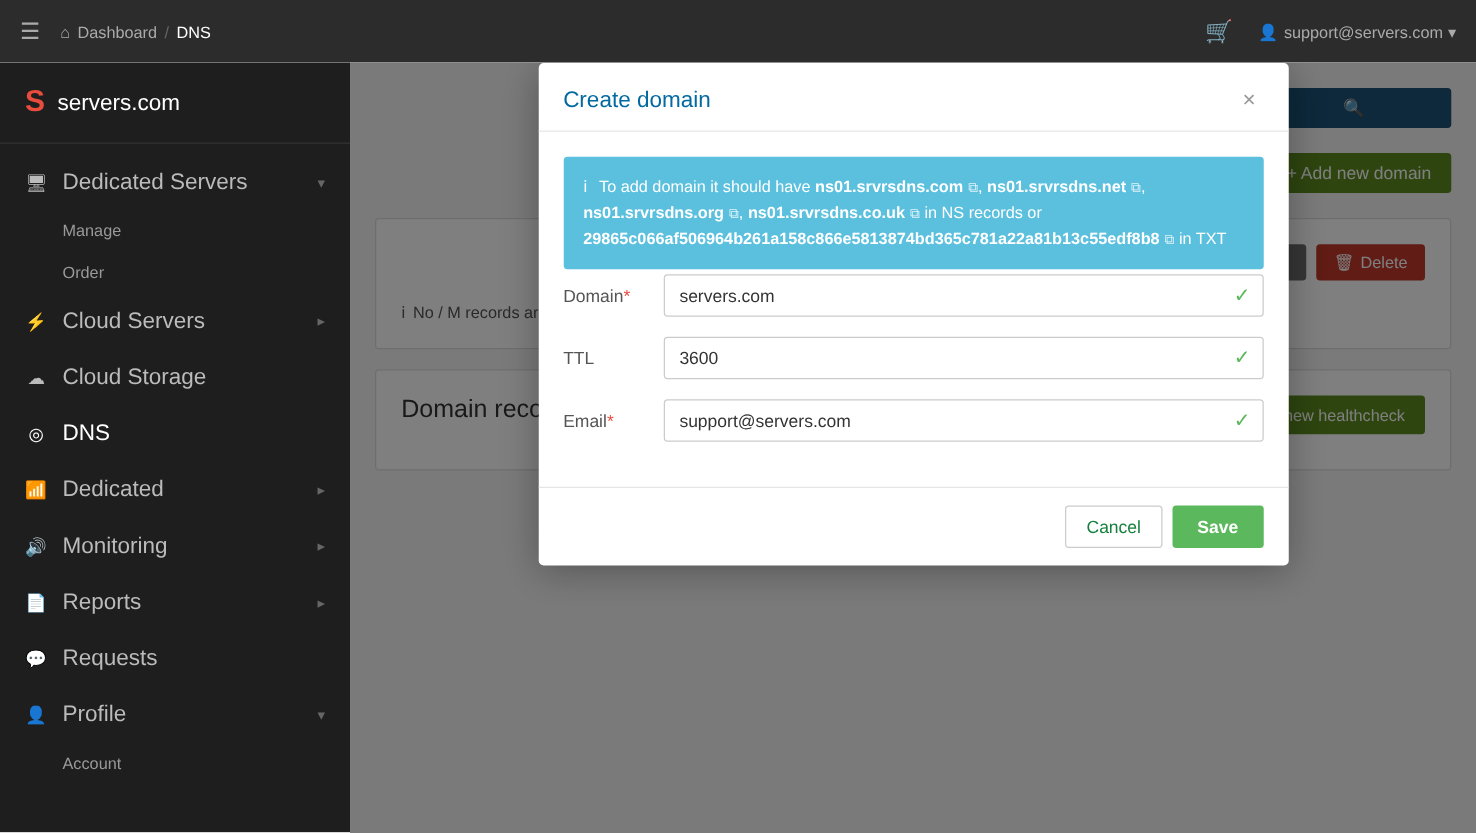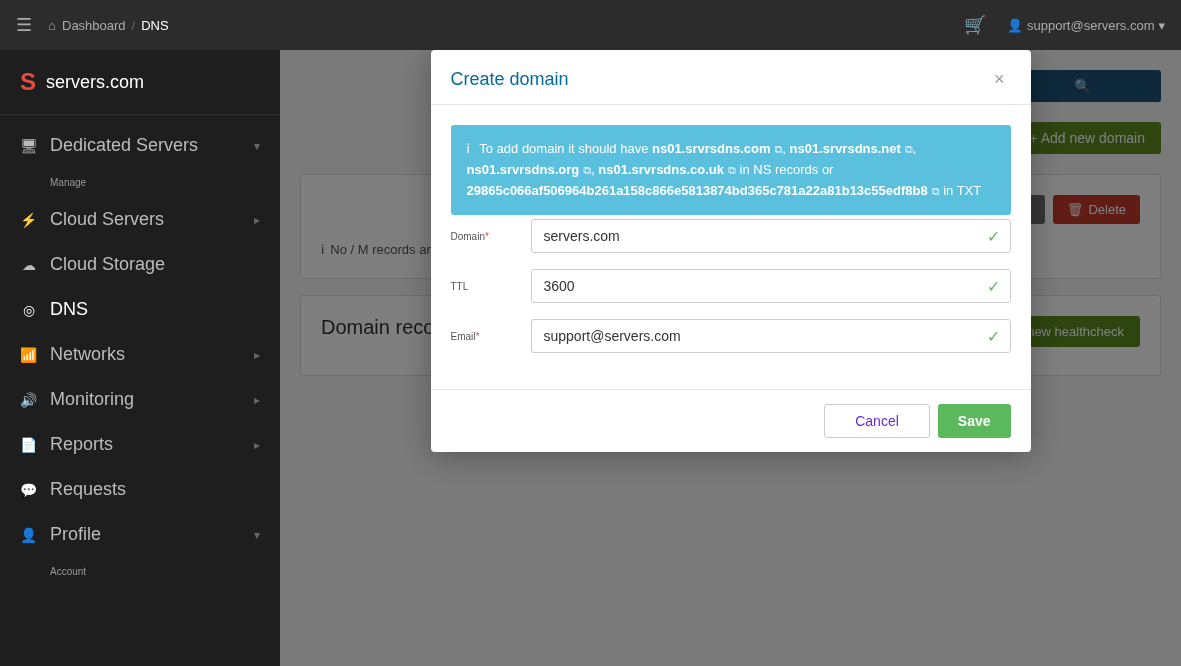--- a/index.html
+++ b/index.html
@@ -65,21 +65,21 @@
       transition: background 0.15s;
     }
     .sidebar-item-left { display: flex; align-items: center; gap: 12px; }
     .sidebar-item-icon { width: 18px; text-align: center; font-size: 14px; }
     .sidebar-item-label { font-size: 18px; }
     .sidebar-item-arrow { font-size: 12px; color: #666; }
     .sidebar-subitem {
       padding: 9px 20px 9px 50px;
       color: #999;
       cursor: pointer;
-      font-size: 10px;
+      font-size: 13px;
     }
     .sidebar-item.dns-active { color: #fff; }
 
     
     .content {
       flex: 1;
       overflow-y: auto;
       padding: 20px;
       position: relative;
     }
@@ -215,21 +215,21 @@
       border-radius: 3px;
       font-size: 13px;
       line-height: 1.6;
       margin-bottom: 4px;
     }
     .info-box .info-icon { margin-right: 6px; }
     .copy-icon { display: inline-block; margin-left: 4px; font-size: 11px; opacity: 0.8; cursor: pointer; }
 
     
     .form-group { margin-bottom: 16px; display: flex; align-items: center; }
-    .form-label { width: 80px; color: #555; font-size: 10px; flex-shrink: 0; }
+    .form-label { width: 80px; color: #555; font-size: 14px; flex-shrink: 0; }
     .form-label .required { color: #e74c3c; }
     .form-input-wrap { flex: 1; position: relative; }
     .form-input {
       width: 100%;
       padding: 8px 36px 8px 12px;
       border: 1px solid #ccc;
       border-radius: 3px;
       font-size: 14px;
       color: #333;
       outline: none;
@@ -239,23 +239,23 @@
       right: 10px;
       top: 50%;
       transform: translateY(-50%);
       color: #5cb85c;
       font-size: 16px;
     }
 
     
     .btn-cancel {
       background: #fff;
-      color: #6d28d9;
+      color: #15803d;
       border: 1px solid #ccc;
-      padding: 8px 30px;
+      padding: 8px 16px;
       cursor: pointer;
       border-radius: 3px;
       font-size: 14px;
     }
     .btn-save {
       background: #5cb85c;
       color: #fff;
       border: none;
       padding: 8px 20px;
       cursor: pointer;
@@ -297,20 +297,21 @@
     <nav class="sidebar-nav">
 
       <div class="sidebar-item">
         <div class="sidebar-item-left">
           <span class="sidebar-item-icon">🖥</span>
           <span class="sidebar-item-label">Dedicated Servers</span>
         </div>
         <span class="sidebar-item-arrow">▾</span>
       </div>
       <div class="sidebar-subitem">Manage</div>
+      <div class="sidebar-subitem">Order</div>
 
       <div class="sidebar-item">
         <div class="sidebar-item-left">
           <span class="sidebar-item-icon">⚡</span>
           <span class="sidebar-item-label">Cloud Servers</span>
         </div>
         <span class="sidebar-item-arrow">▸</span>
       </div>
 
       <div class="sidebar-item">
@@ -323,21 +324,21 @@
       <div class="sidebar-item dns-active">
         <div class="sidebar-item-left">
           <span class="sidebar-item-icon">◎</span>
           <span class="sidebar-item-label">DNS</span>
         </div>
       </div>
 
       <div class="sidebar-item">
         <div class="sidebar-item-left">
           <span class="sidebar-item-icon">📶</span>
-          <span class="sidebar-item-label">Networks</span>
+          <span class="sidebar-item-label">Dedicated</span>
         </div>
         <span class="sidebar-item-arrow">▸</span>
       </div>
 
       <div class="sidebar-item">
         <div class="sidebar-item-left">
           <span class="sidebar-item-icon">🔊</span>
           <span class="sidebar-item-label">Monitoring</span>
         </div>
         <span class="sidebar-item-arrow">▸</span>

